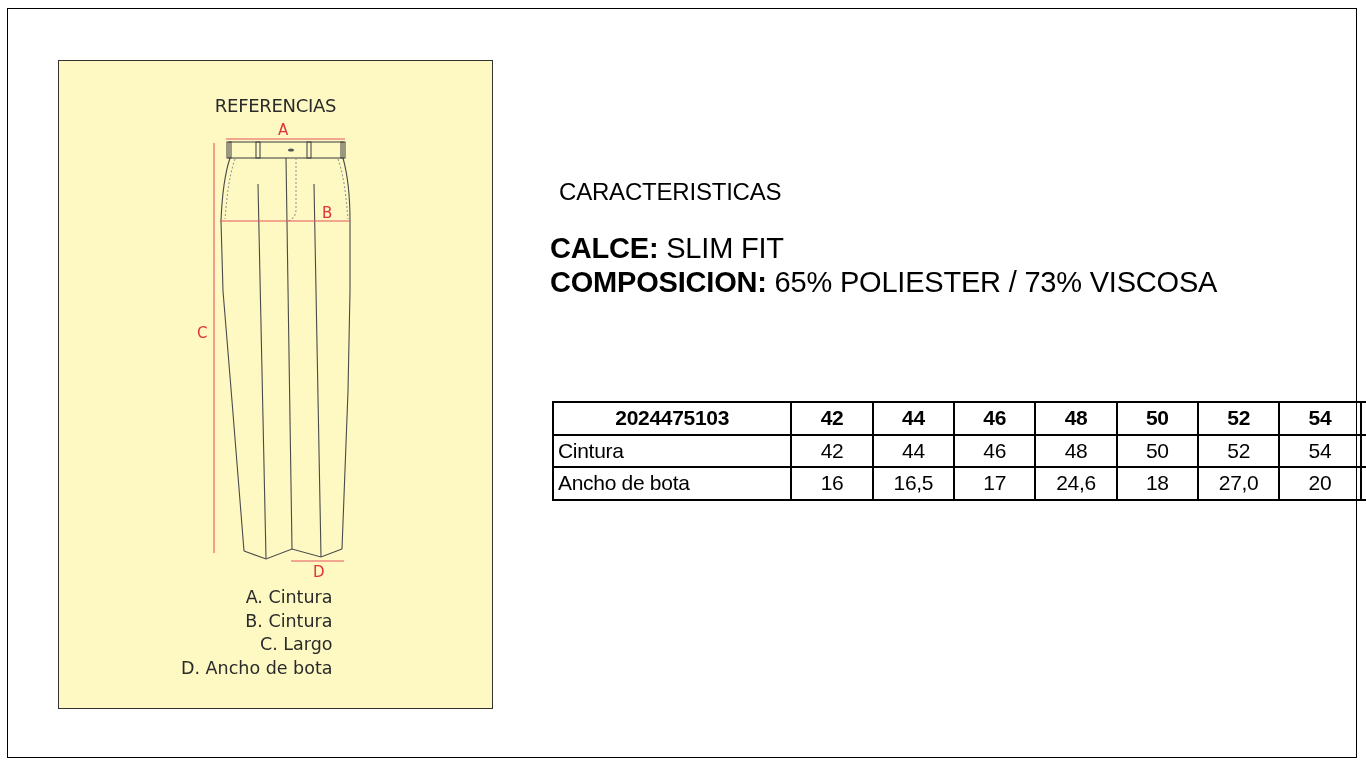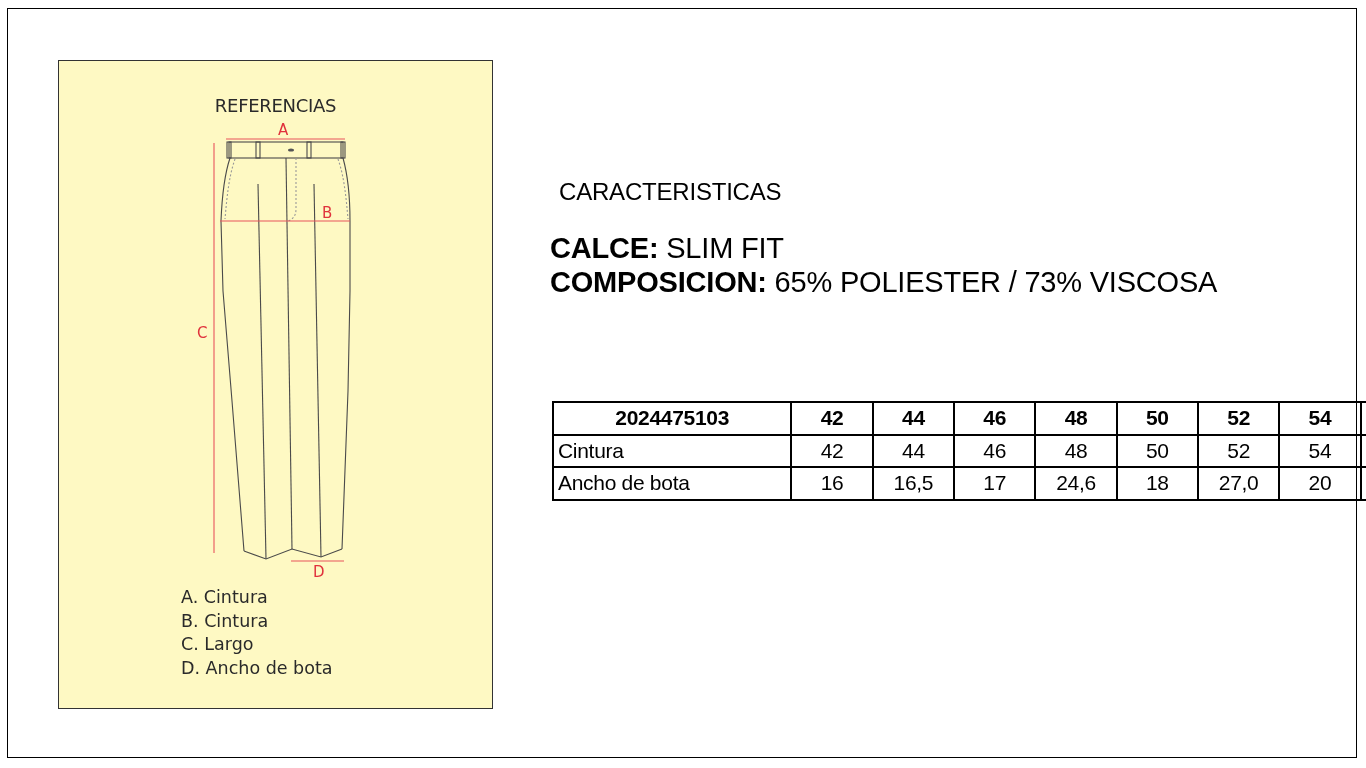--- a/index.html
+++ b/index.html
@@ -51,20 +51,21 @@
       letter-spacing: -0.3px;
     }
     .ref-legend {
       position: absolute;
       left: 122px;
       top: 525px;
       font-family: "DejaVu Sans", sans-serif;
       font-size: 17.5px;
       line-height: 23.5px;
       color: #2a2a2a;
+      text-align: right;
     }
     .ref-legend div { white-space: nowrap; }
     .dim-label {
       position: absolute;
       font-family: "DejaVu Sans", sans-serif;
       font-size: 15px;
       color: #e0323c;
     }
 
     .characteristics {

